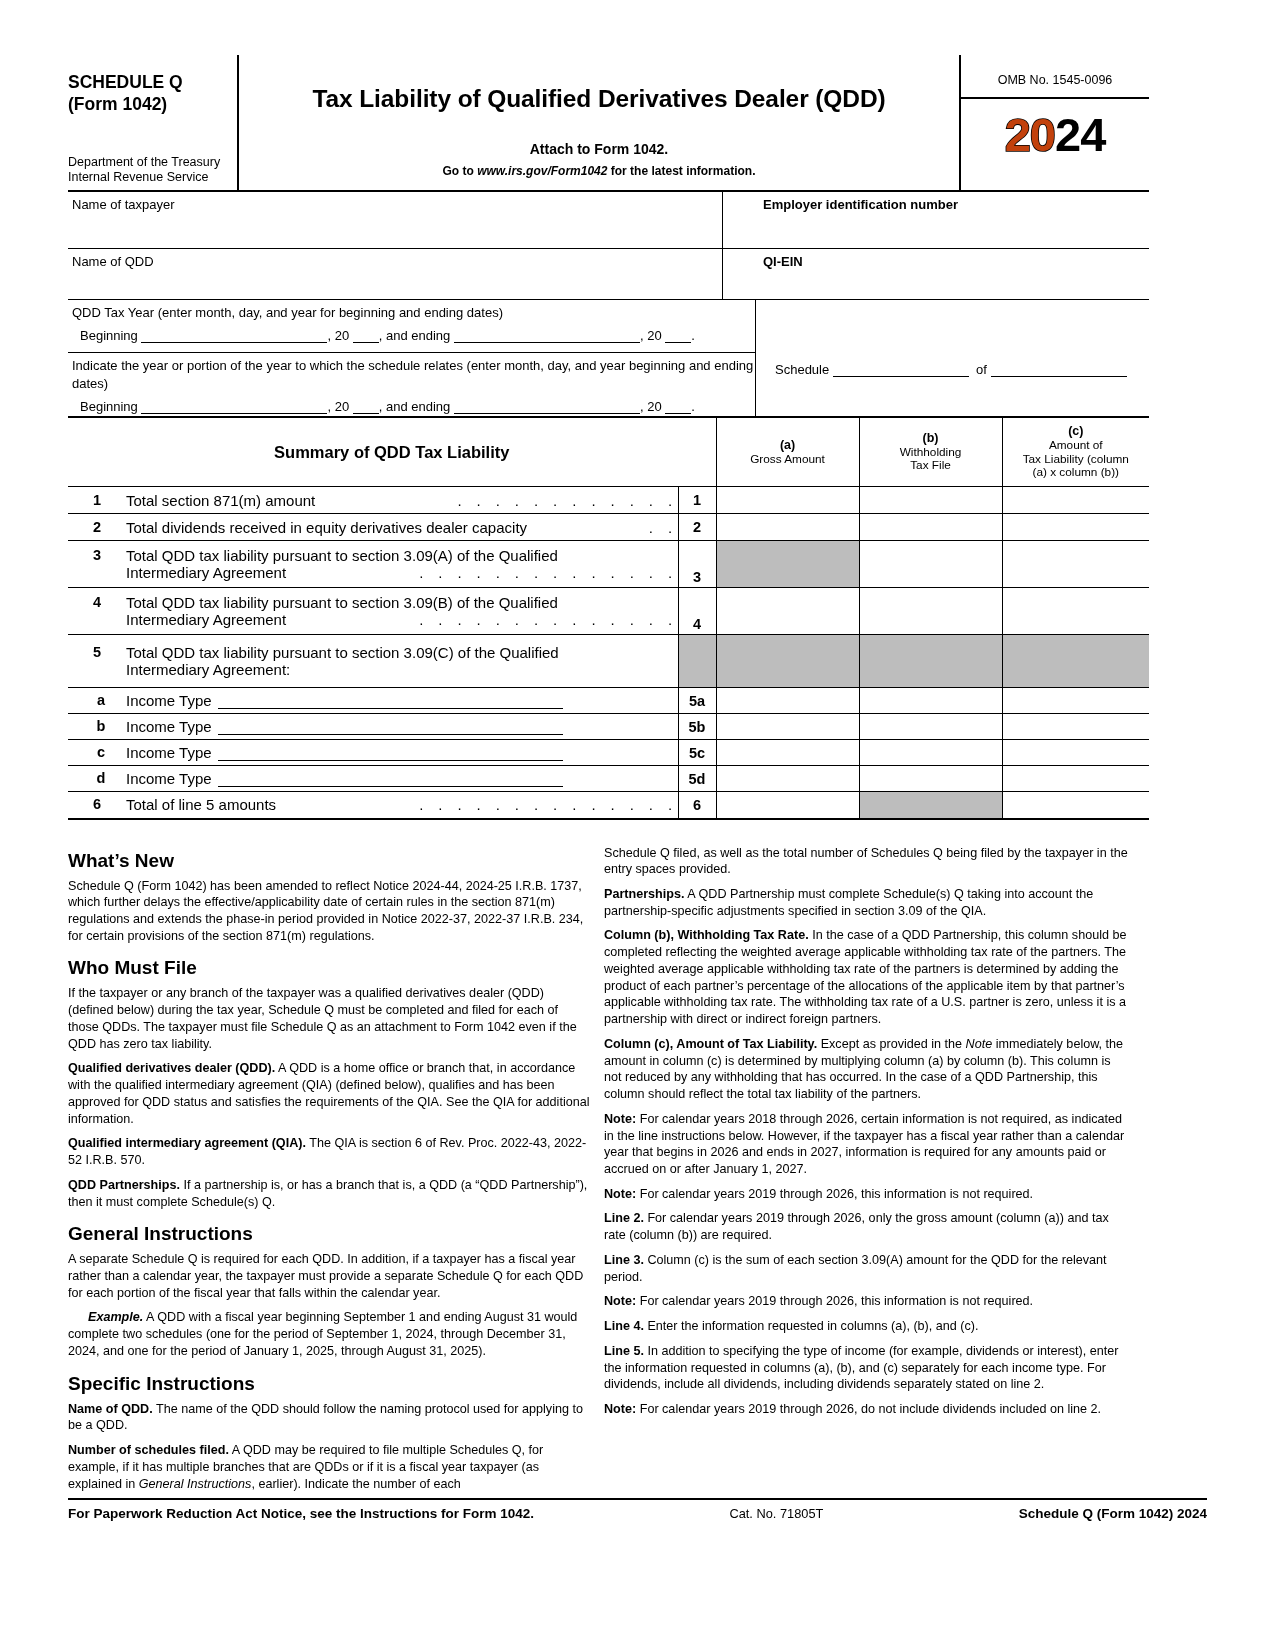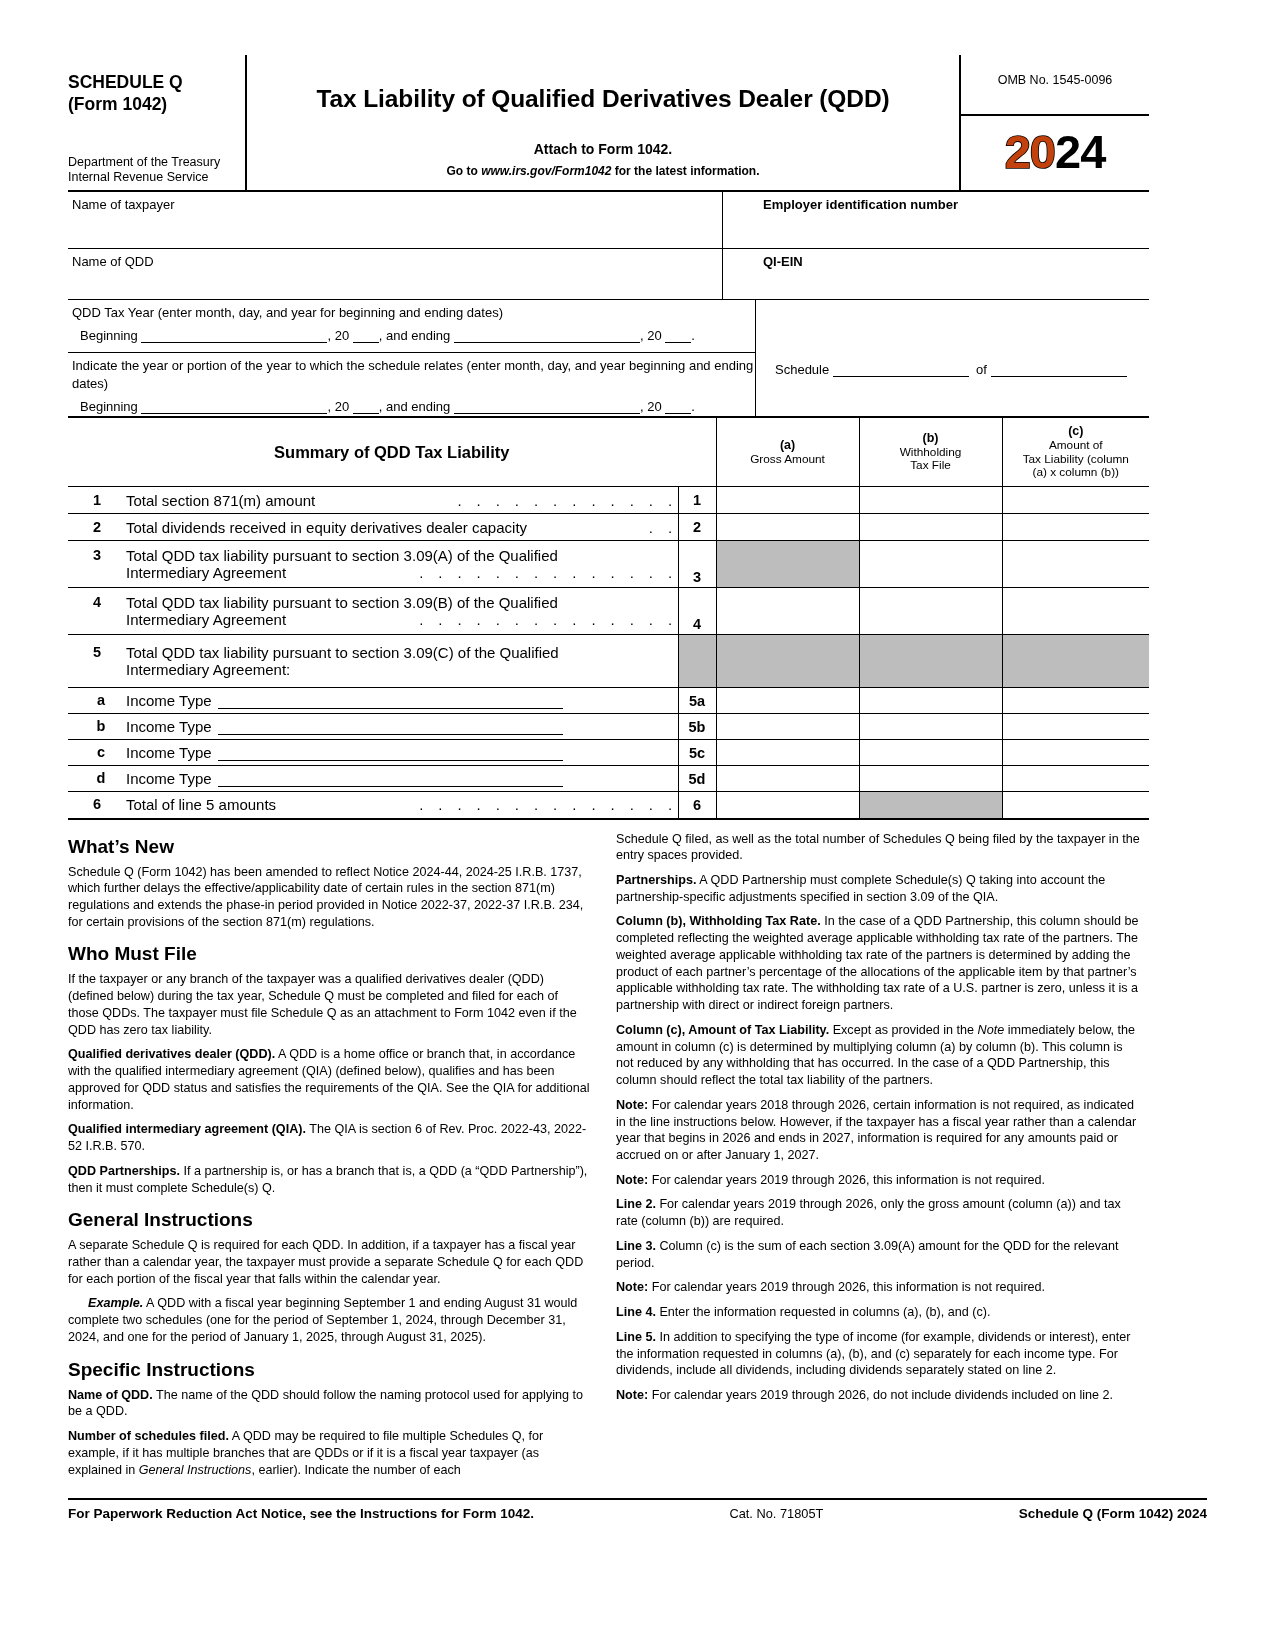--- a/index.html
+++ b/index.html
@@ -23,21 +23,21 @@
 
   
   .hdr {
     display: flex;
     border-bottom: 2.5px solid #000;
     height: 135px;
   }
   .hdr-left {
     width: 165px;
     border-right: 2px solid #000;
-    padding-right: 12px;
+    padding-right: 4px;
     position: relative;
   }
   .sched-q {
     font-size: 17.5px;
     font-weight: bold;
     line-height: 1.25;
     padding-top: 17px;
   }
   .dept {
     position: absolute;
@@ -71,21 +71,21 @@
   .goto i { font-style: italic; }
   .hdr-right {
     width: 188px;
     text-align: center;
     position: relative;
   }
   .omb {
     font-size: 12.5px;
     padding-top: 18px;
     border-bottom: 2px solid #000;
-    padding-bottom: 27px;
+    padding-bottom: 10px;
   }
   .yearbox {
     font-size: 47px;
     font-weight: bold;
     letter-spacing: -1px;
     padding-top: 12px;
     line-height: 1;
   }
   .yr-hollow {
     color: #c2410c;
@@ -233,22 +233,22 @@
     vertical-align: bottom;
   }
   .tallrow { height: 47px; }
   .row1 { height: 27px; }
   .row5hdr { height: 53px; }
   .rowinc { height: 26px; }
 
   
   .instr {
     display: flex;
-    gap: 24px;
-    margin-top: 11px;
+    gap: 12px;
+    margin-top: 25px;
   }
   .icol { width: 524px; }
   .icol h2 {
     font-size: 19px;
     font-weight: bold;
     margin: 13px 0 6px 0;
   }
   .icol h2.first { margin-top: 5px; }
   .icol p {
     font-size: 12.6px;

